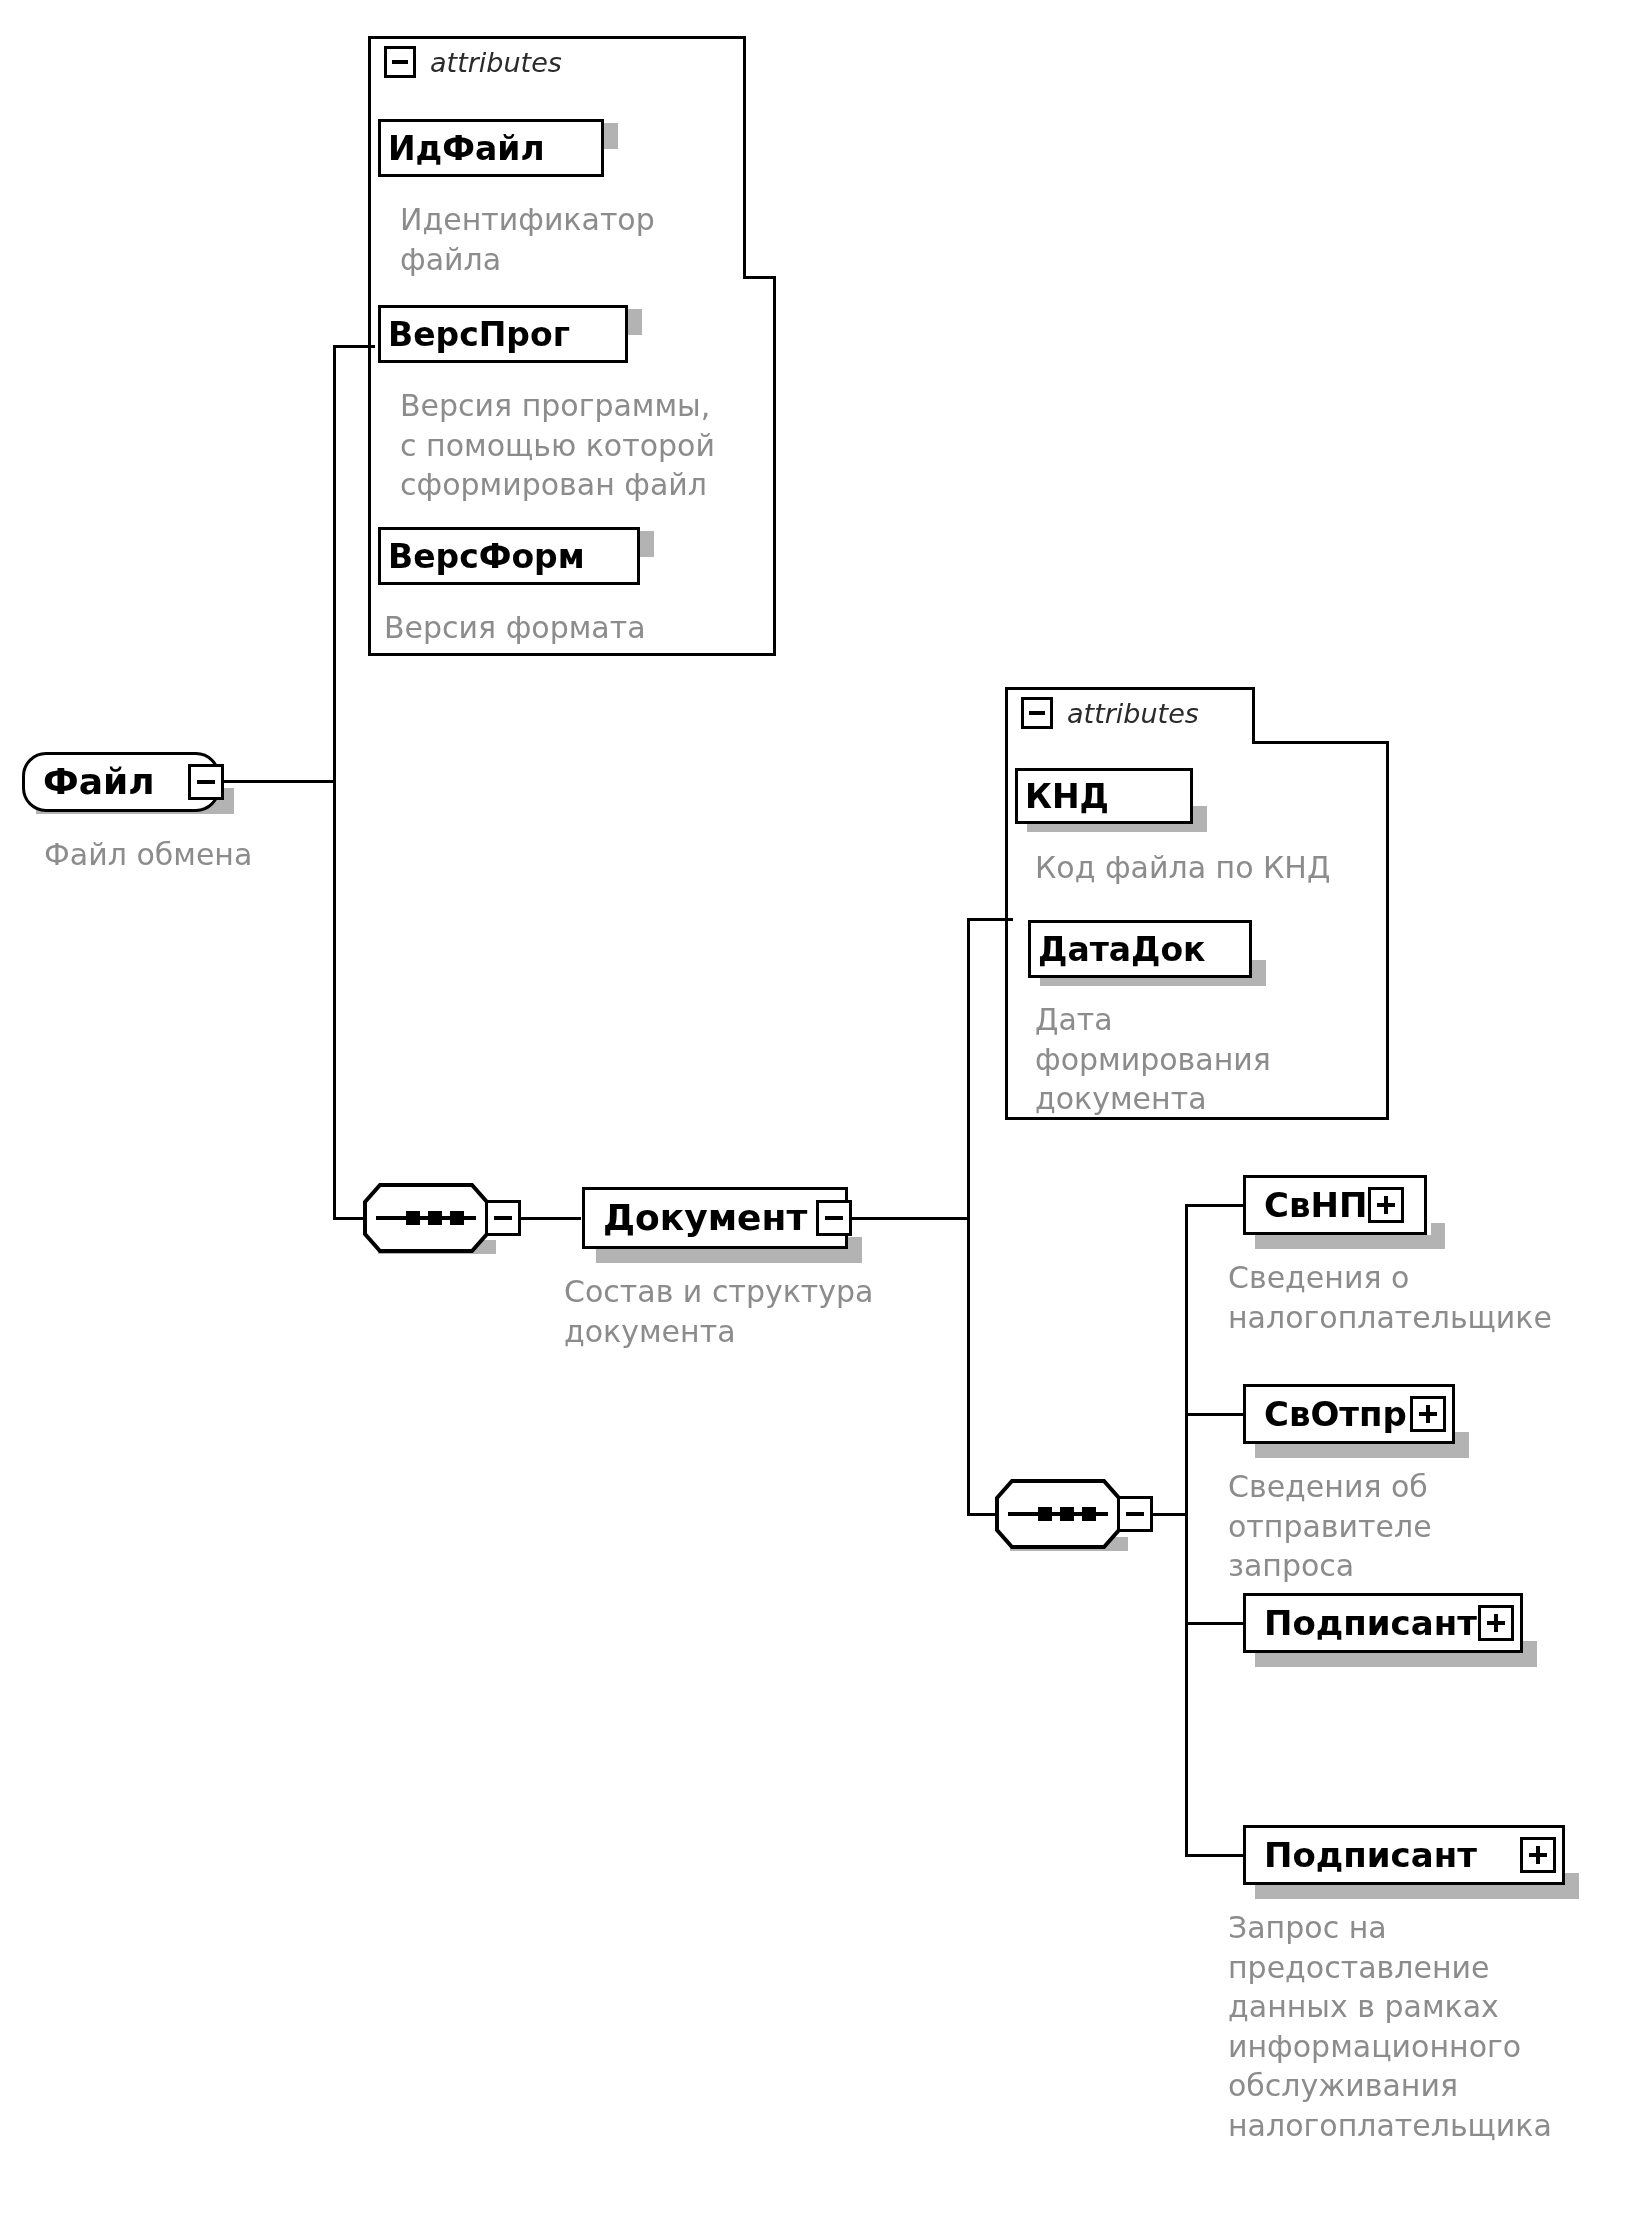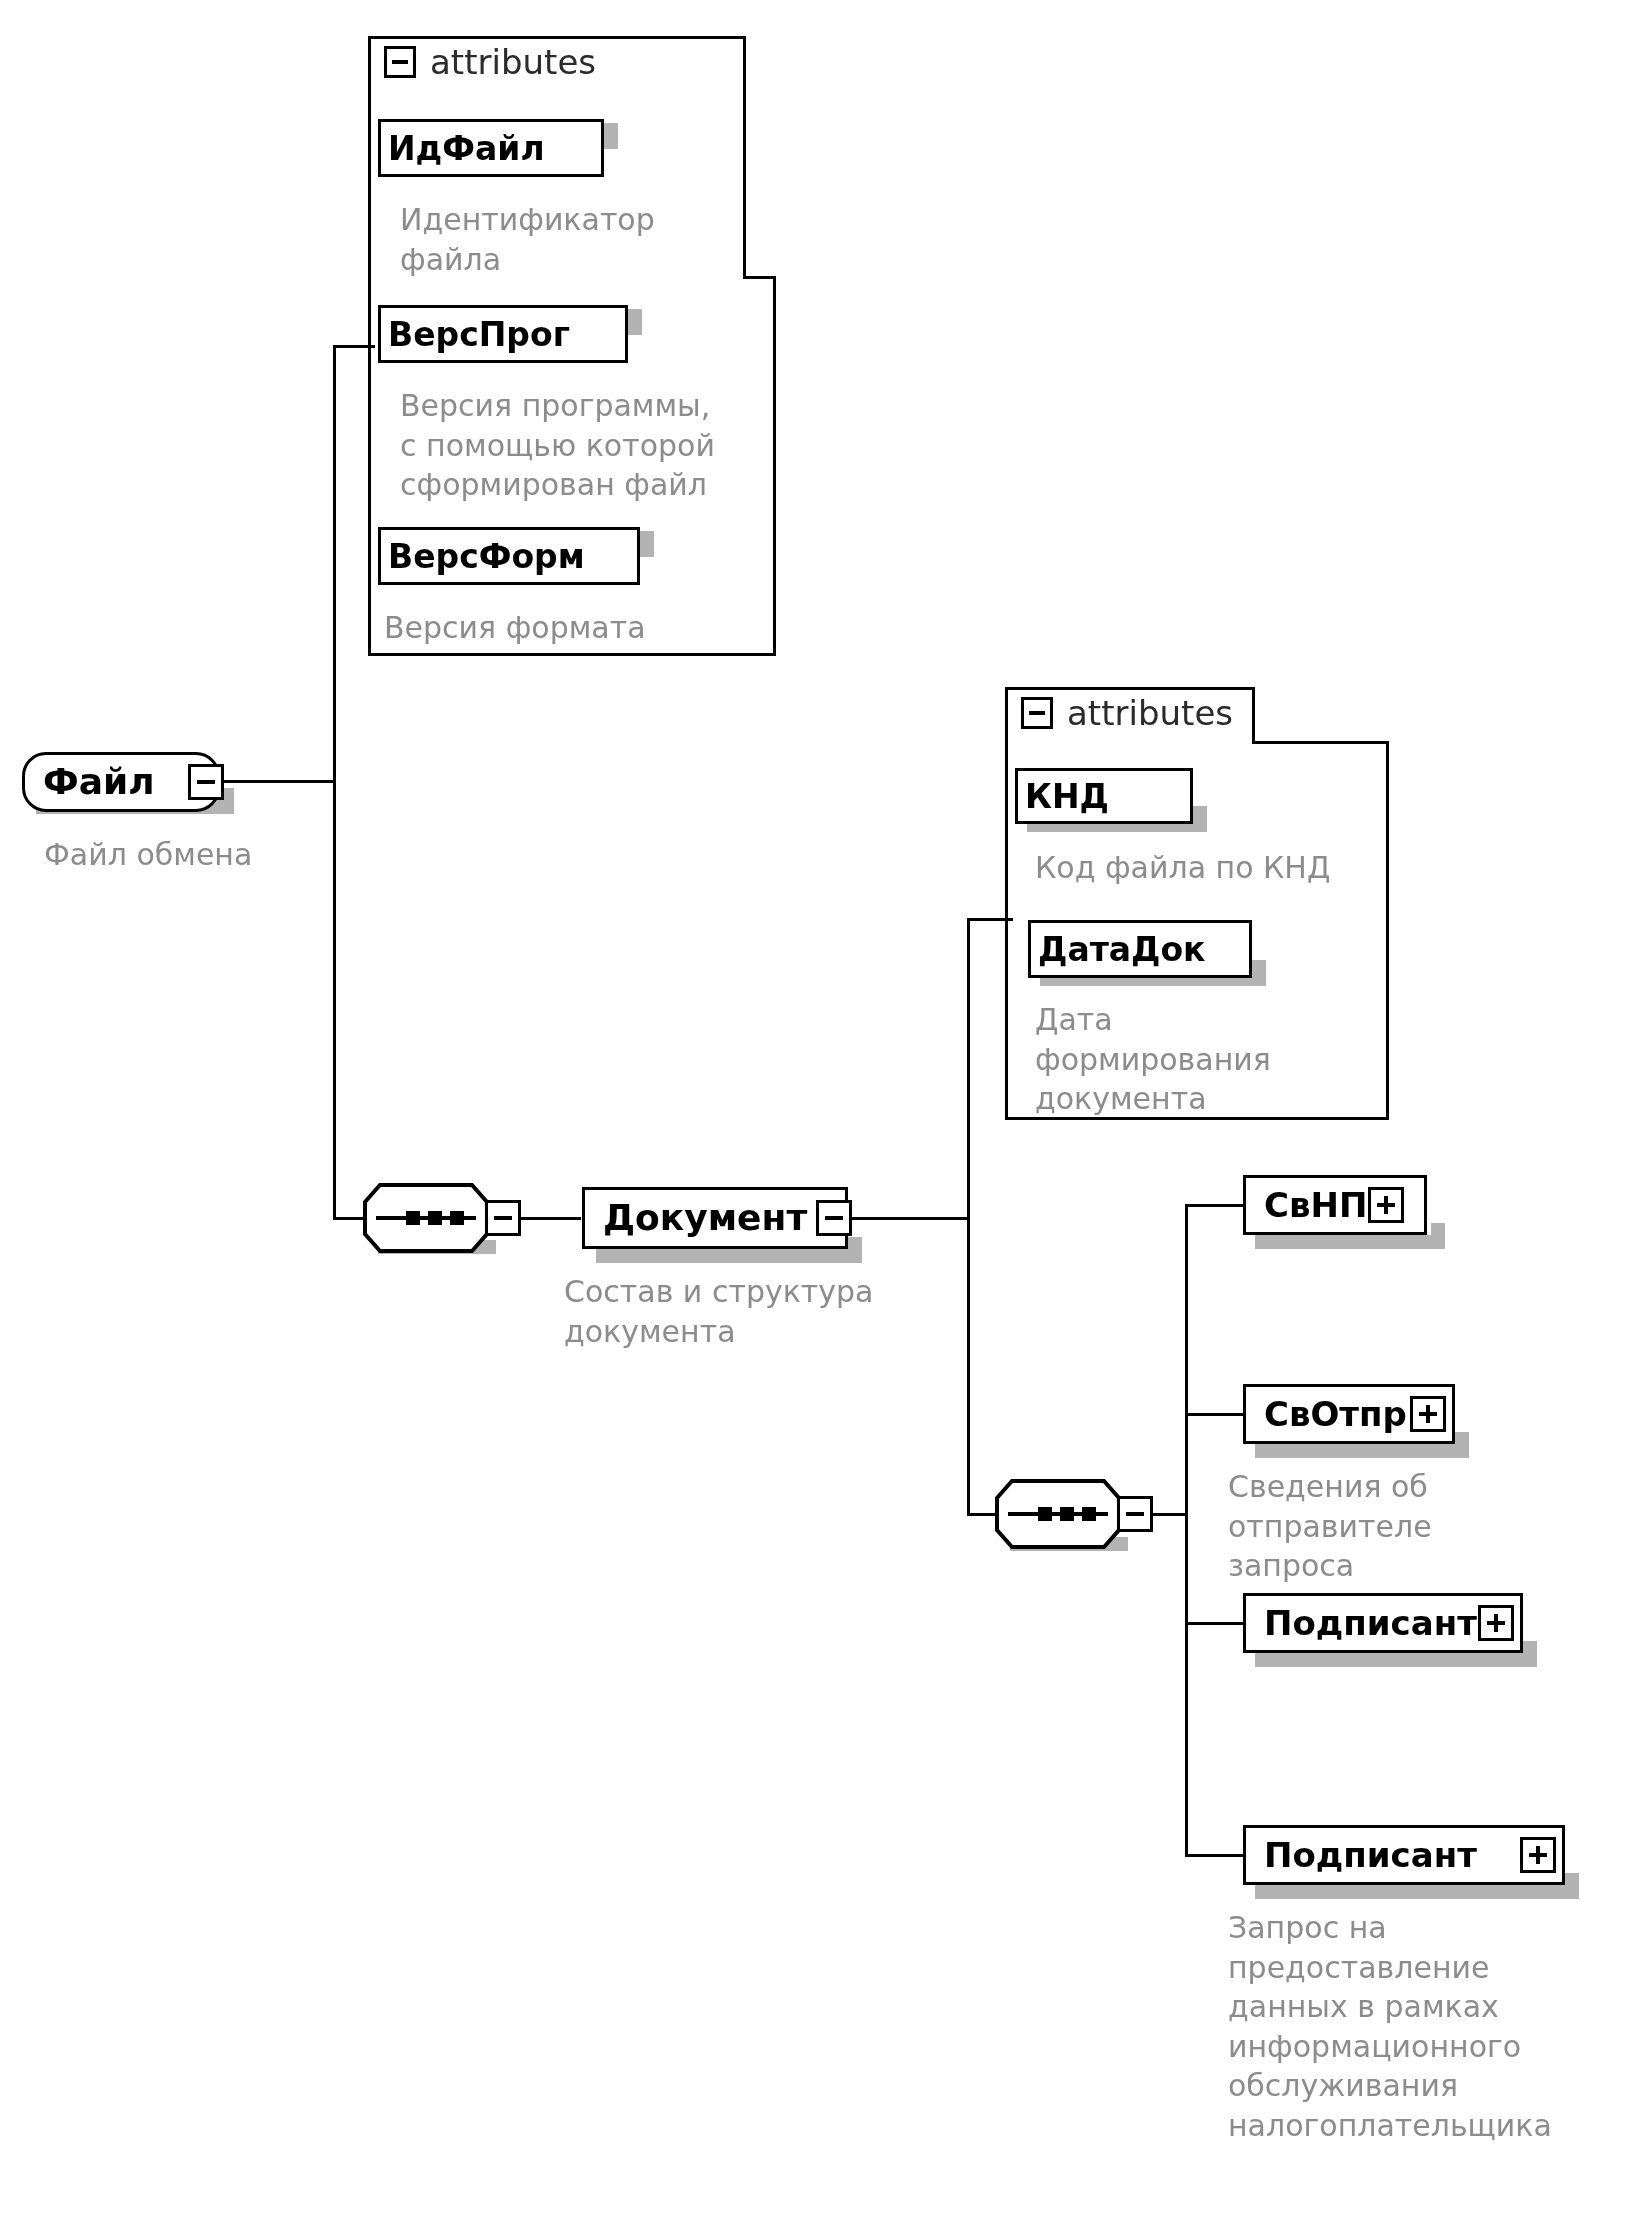--- a/index.html
+++ b/index.html
@@ -100,21 +100,22 @@
     margin-left: 16px;
   }
   .attrbox .ab-head .exp-sm::before {
     content: "";
     position: absolute;
     left: 5px; top: 11px;
     width: 16px; height: 4px;
     background: #000000;
   }
   .attrbox .ab-head .ab-title {
-    font-size: 34px;
+    font-style: italic;
+    font-size: 27px;
     color: #2b2b2b;
     margin-left: 14px;
     line-height: 1;
   }
 
   
   .attr {
     position: absolute;
     box-sizing: border-box;
     border: 3px solid #000000;
@@ -278,20 +279,21 @@
   <div class="ln ln-h" style="left:1185px; top:1413px; width:58px;"></div>
   <div class="ln ln-h" style="left:1185px; top:1622px; width:58px;"></div>
   <div class="ln ln-h" style="left:1185px; top:1854px; width:58px;"></div>
 
   <div class="node-shadow" style="left:1255px; top:1235px; width:188px; height:14px;"></div>
   <div class="node-shadow" style="left:1431px; top:1223px; width:14px; height:26px;"></div>
   <div class="node" style="left:1243px; top:1175px; width:184px; height:60px; font-size:34px;">
     <span class="nlabel">СвНП</span>
   </div>
   <div class="exp plus" style="left:1368px; top:1187px;"></div>
+  <div class="desc" style="left:1228px; top:1258px; width:400px; font-size:30px;">Сведения о<br>налогоплательщике</div>
 
   <div class="node-shadow" style="left:1255px; top:1444px; width:212px; height:14px;"></div>
   <div class="node-shadow" style="left:1455px; top:1432px; width:14px; height:26px;"></div>
   <div class="node" style="left:1243px; top:1384px; width:212px; height:60px; font-size:34px;">
     <span class="nlabel">СвОтпр</span>
   </div>
   <div class="exp plus" style="left:1410px; top:1396px;"></div>
   <div class="desc" style="left:1228px; top:1467px; width:400px; font-size:30px;">Сведения об<br>отправителе<br>запроса</div>
 
   <div class="node-shadow" style="left:1255px; top:1653px; width:280px; height:14px;"></div>

